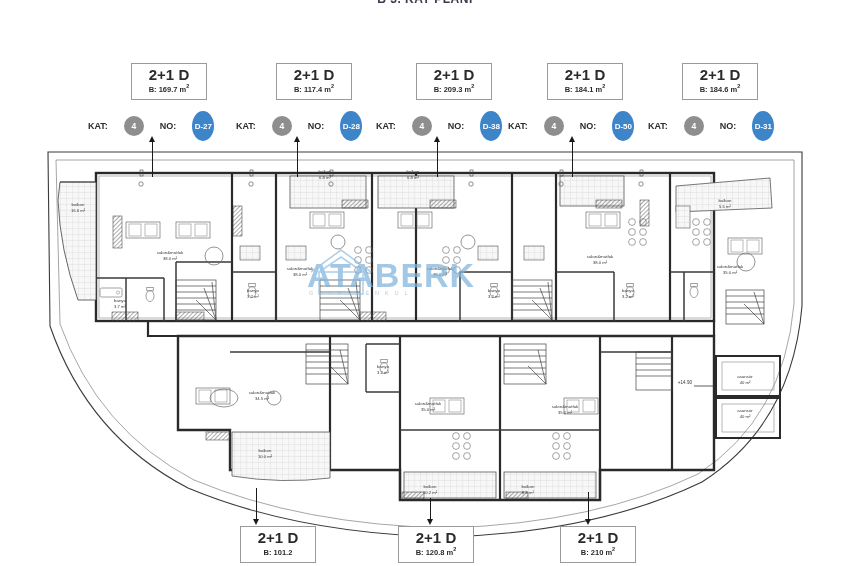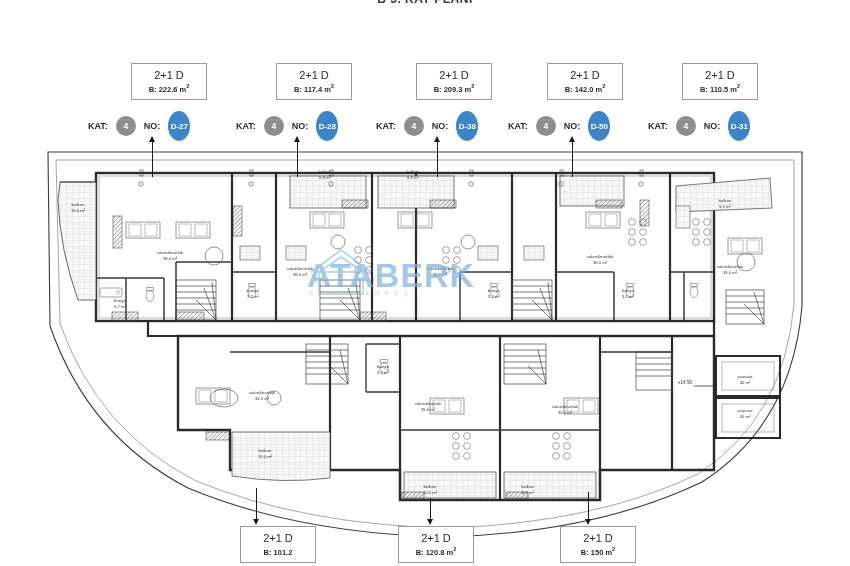--- a/index.html
+++ b/index.html
@@ -32,39 +32,39 @@
   
   .unit-box {
     position: absolute;
     width: 76px; height: 37px;
     border: 1px solid #9a9a9a;
     background: #ffffff;
     text-align: center;
     padding-top: 5px;
   }
   .unit-box .type {
-    font-size: 11px;
-    font-weight: normal;
+    font-size: 15px;
+    font-weight: bold;
     color: #2b2b2b;
     line-height: 12px;
   }
   .unit-box .area {
     font-size: 7.5px;
     font-weight: bold;
     color: #2b2b2b;
     line-height: 11px;
   }
   .unit-box .area sup { font-size: 5.5px; }
 
   
   .badge-row {
     position: absolute;
     display: flex;
     align-items: center;
-    gap: 8px;
+    gap: 16px;
     white-space: nowrap;
   }
   .badge-label {
     font-size: 9px;
     font-weight: bold;
     color: #2b2b2b;
   }
   .badge-circle {
     width: 20px; height: 20px;
     border-radius: 50%;
@@ -495,21 +495,21 @@
         <path d="M 22 34 L 44 19 L 66 34"></path>
         <rect x="22" y="34" width="44" height="22"></rect>
       </g>
     </svg>
     <div class="wm-text">ATABERK</div>
     <div class="wm-sub">G A Y R I M E N K U L</div>
   </div>
 
   <div class="unit-box" style="left:131px; top:63px;">
     <div class="type">2+1 D</div>
-    <div class="area"><span>B: 222.6 m</span><sup>2</sup></div>
+    <div class="area"><span>B: 169.7 m</span><sup>2</sup></div>
   </div>
   <div class="badge-row" style="left:88px; top:111px;">
     <span class="badge-label">KAT:</span>
     <span class="badge-circle kat">4</span>
     <span class="badge-label">NO:</span>
     <span class="badge-circle no">D-27</span>
   </div>
   <div class="leader up" style="left:152px; top:141px; height:36px;">
       <span class="head"></span>
     </div>
@@ -537,35 +537,35 @@
     <span class="badge-circle kat">4</span>
     <span class="badge-label">NO:</span>
     <span class="badge-circle no">D-38</span>
   </div>
   <div class="leader up" style="left:437px; top:141px; height:36px;">
       <span class="head"></span>
     </div>
 
   <div class="unit-box" style="left:547px; top:63px;">
     <div class="type">2+1 D</div>
-    <div class="area"><span>B: 142.0 m</span><sup>2</sup></div>
+    <div class="area"><span>B: 184.1 m</span><sup>2</sup></div>
   </div>
   <div class="badge-row" style="left:508px; top:111px;">
     <span class="badge-label">KAT:</span>
     <span class="badge-circle kat">4</span>
     <span class="badge-label">NO:</span>
     <span class="badge-circle no">D-50</span>
   </div>
   <div class="leader up" style="left:572px; top:141px; height:36px;">
       <span class="head"></span>
     </div>
 
   <div class="unit-box" style="left:682px; top:63px;">
     <div class="type">2+1 D</div>
-    <div class="area"><span>B: 110.5 m</span><sup>2</sup></div>
+    <div class="area"><span>B: 184.6 m</span><sup>2</sup></div>
   </div>
   <div class="badge-row" style="left:648px; top:111px;">
     <span class="badge-label">KAT:</span>
     <span class="badge-circle kat">4</span>
     <span class="badge-label">NO:</span>
     <span class="badge-circle no">D-31</span>
   </div>
 
   <div class="leader down" style="left:256px; top:488px; height:32px;">
       <span class="head"></span>
@@ -581,16 +581,16 @@
   <div class="unit-box" style="left:398px; top:526px;">
     <div class="type">2+1 D</div>
     <div class="area"><span>B: 120.8 m</span><sup>2</sup></div>
   </div>
 
   <div class="leader down" style="left:588px; top:492px; height:28px;">
       <span class="head"></span>
     </div>
   <div class="unit-box" style="left:560px; top:526px;">
     <div class="type">2+1 D</div>
-    <div class="area"><span>B: 150 m</span><sup>2</sup></div>
+    <div class="area"><span>B: 210 m</span><sup>2</sup></div>
   </div>
 
 </div>
 
 </body></html>

